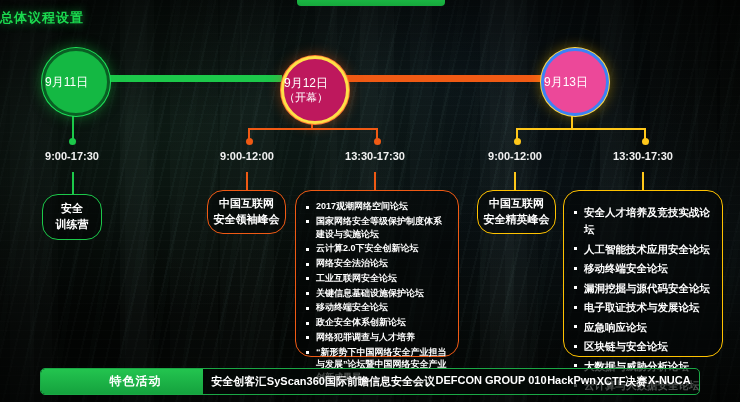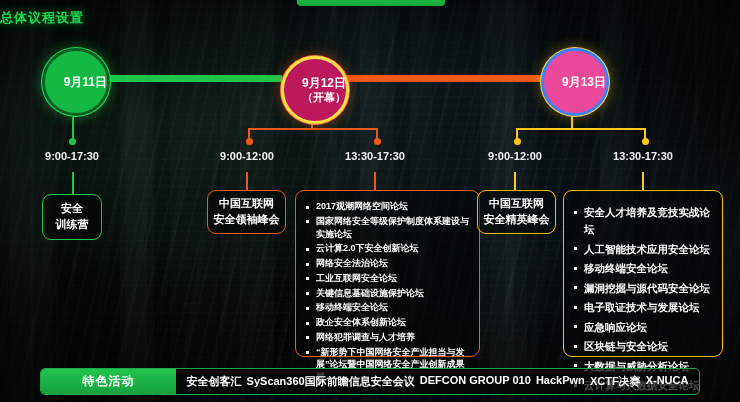--- a/index.html
+++ b/index.html
@@ -61,22 +61,22 @@
   .ln.green{background:#1cc84a;}
   .ln.yellow{background:#ffc71a;}
 
   .dot{position:absolute;width:7px;height:7px;border-radius:50%;background:#f05a14;}
   .dot.green{background:#1cc84a;}
   .dot.yellow{background:#ffc71a;}
 
   
   .node{
     position:absolute;border-radius:50%;
-    display:flex;align-items:flex-end;justify-content:center;flex-direction:column;
-    color:#ffffff;font-weight:bold;font-size:12px;line-height:1.25;
+    display:flex;align-items:flex-start;justify-content:center;flex-direction:column;
+    color:#ffffff;font-weight:normal;font-size:12px;line-height:1.25;
     text-align:center;z-index:4;
   }
   .node .sub{font-size:11px;}
   .node-green{
     left:42px;top:48px;width:62px;height:62px;
     background:#14b843;border:3px solid #0a5f24;
     box-shadow:0 0 0 1px #1ee35a, 0 0 14px rgba(25,210,70,.5);
   }
   .node-orange{
     left:281px;top:56px;width:62px;height:62px;
@@ -91,21 +91,21 @@
   .node-yellow span{color:#ffffff;}
 
   
   .time{
     position:absolute;color:#f2f2f2;font-size:11px;font-weight:bold;
     white-space:nowrap;transform:translateX(-50%);
   }
 
   
   .box{
-    position:absolute;border-radius:9px;box-sizing:border-box;
+    position:absolute;border-radius:16px;box-sizing:border-box;
     background:rgba(4,6,5,.55);
   }
   .box.green{border:1.5px solid #1cc84a;}
   .box.orange{border:1.5px solid #f05a14;}
   .box.yellow{border:1.5px solid #ffc200;}
 
   .box-simple{
     display:flex;align-items:center;justify-content:center;text-align:center;
     color:#ffffff;font-size:11px;font-weight:bold;line-height:1.45;padding:4px;
   }
@@ -128,21 +128,21 @@
     border:1px solid #1aa845;border-radius:5px;
     background:rgba(3,8,5,.72);
     display:flex;align-items:center;box-sizing:border-box;
     overflow:hidden;
   }
   .bb-tag{
     width:135px;height:100%;flex:0 0 135px;
     background:linear-gradient(#23c44f,#15a23e);
     border-radius:4px 0 0 4px;
     display:flex;align-items:center;justify-content:center;
-    color:#fff;font-size:12px;font-weight:bold;letter-spacing:1px;
+    color:#fff;font-size:12px;font-weight:bold;letter-spacing:1px;padding-left:27px;
   }
   .bb-items{
     flex:1;display:flex;justify-content:space-around;
     padding:0 8px;box-sizing:border-box;
   }
   .bb-items span{
     color:#ffffff;font-size:11px;font-weight:bold;white-space:nowrap;
   }
 </style>
 </head>
@@ -211,21 +211,21 @@
   </div>
 </div>
 
 <div class="box orange box-simple" data-name="session-box-day2-leaders-summit" style="left:207px;top:190px;width:79px;height:44px;">
   <div data-name="session-box-day2-leaders-title">
     <div>中国互联网</div>
     <div>安全领袖峰会</div>
   </div>
 </div>
 
-<div class="box orange box-list" data-name="session-box-day2-forums" style="left:295px;top:190px;width:185px;height:167px;">
+<div class="box orange box-list" data-name="session-box-day2-forums" style="left:295px;top:190px;width:164px;height:167px;">
   <ul data-name="forum-list-day2">
     <li data-name="list-item">2017观潮网络空间论坛</li>
     <li data-name="list-item">国家网络安全等级保护制度体系建设与实施论坛</li>
     <li data-name="list-item">云计算2.0下安全创新论坛</li>
     <li data-name="list-item">网络安全法治论坛</li>
     <li data-name="list-item">工业互联网安全论坛</li>
     <li data-name="list-item">关键信息基础设施保护论坛</li>
     <li data-name="list-item">移动终端安全论坛</li>
     <li data-name="list-item">政企安全体系创新论坛</li>
     <li data-name="list-item">网络犯罪调查与人才培养</li>

